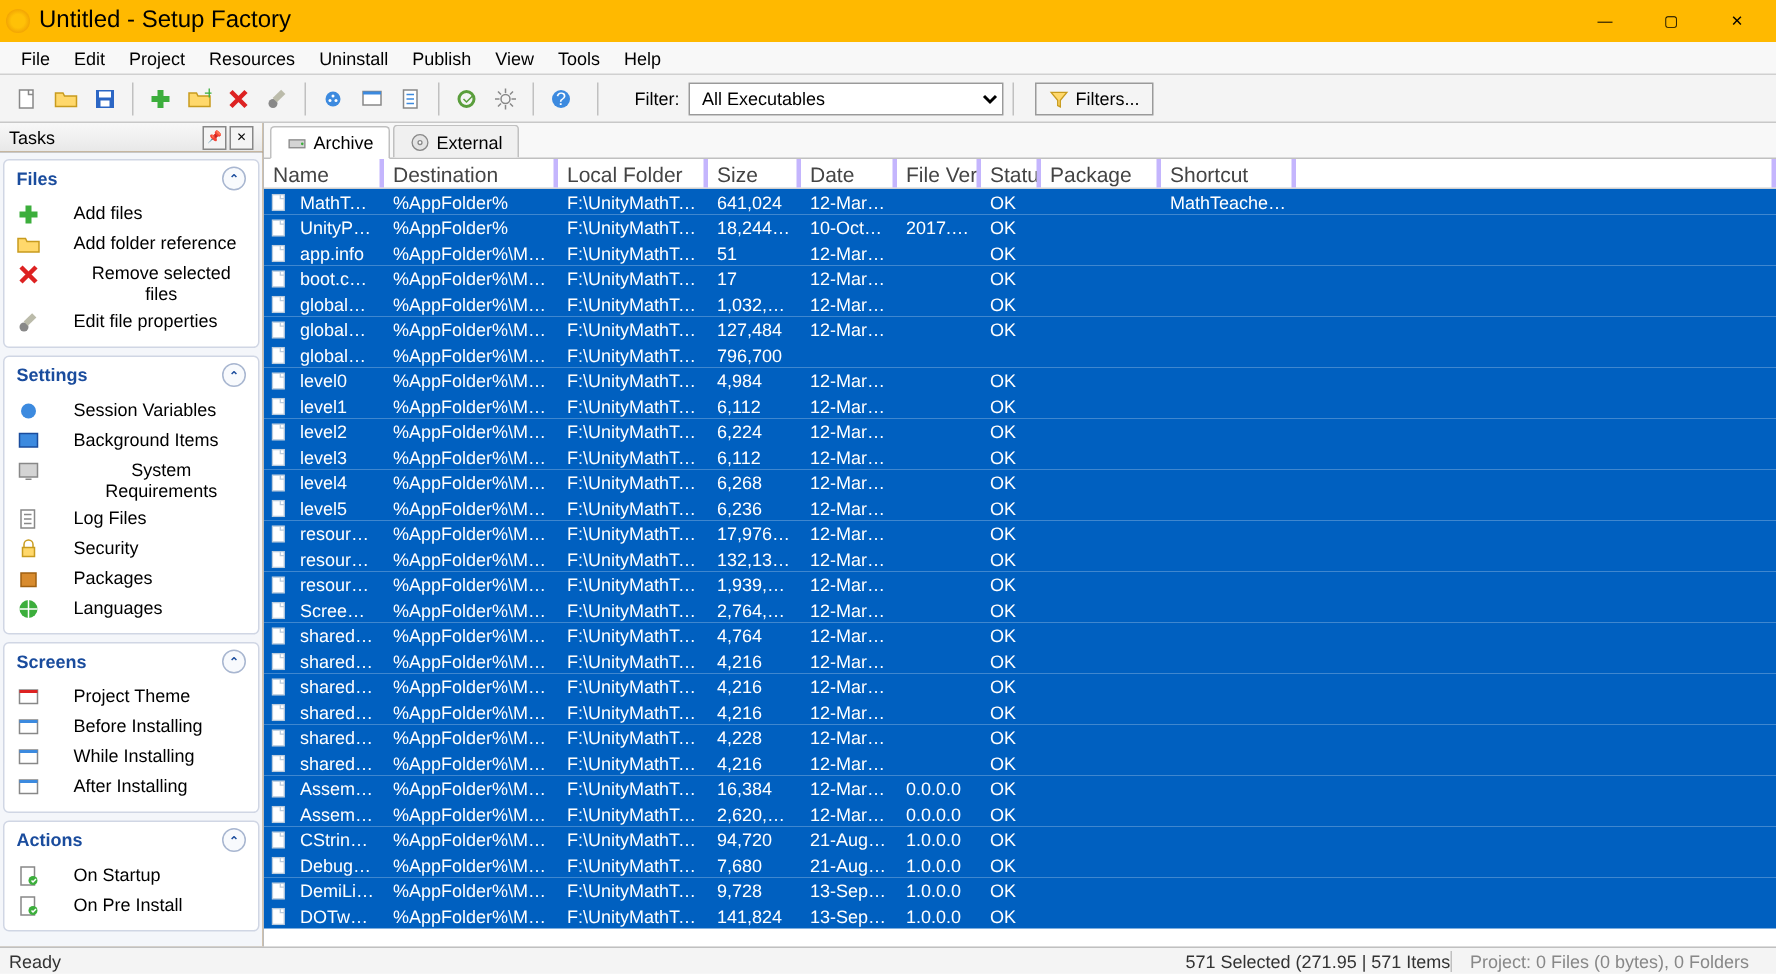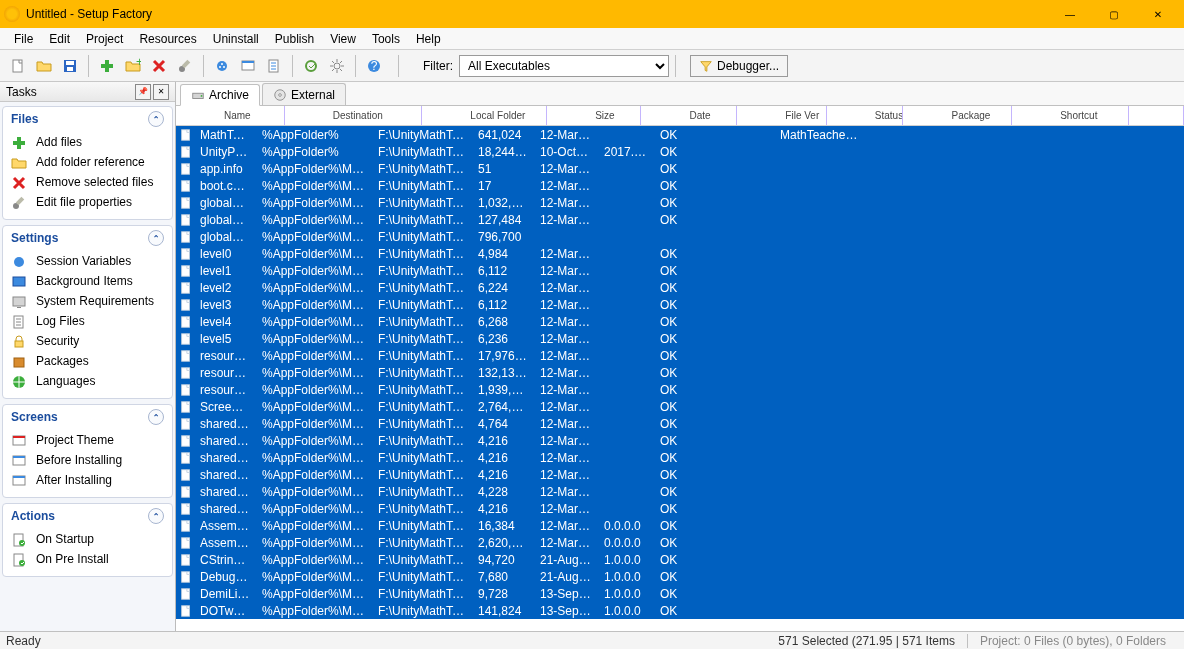--- a/index.html
+++ b/index.html
@@ -1,21 +1,21 @@
 <!DOCTYPE html>
 <html><head>
 <meta charset="utf-8">
 <style>
 * { box-sizing: border-box; margin: 0; padding: 0; font-family: "Segoe UI", Tahoma, sans-serif; font-size: 12px; }
 body { width: 1184px; height: 649px; background: #f0f0f0; display: flex; flex-direction: column; overflow: hidden; }
 
 
 .titlebar { height: 28px; background: #ffb900; display: flex; align-items: center; padding: 0 4px; }
 .titlebar .icon { width: 16px; height: 16px; margin-right: 6px; background: radial-gradient(circle,#ffc107 40%,#e68a00 100%); border-radius: 50%; }
-.titlebar .title { flex: 1; color: #000; font-size: 12px; }
+.titlebar .title { flex: 1; color: #000; font-size: 16px; }
 .titlebar .winbtn { width: 44px; height: 28px; display: flex; align-items: center; justify-content: center; cursor: pointer; font-family: "Segoe MDL2 Assets", sans-serif; font-size: 10px; }
 
 
 .menubar { height: 22px; background: #f8f8f8; display: flex; align-items: center; padding: 0 6px; border-bottom: 1px solid #d0d0d0; }
 .menubar .menu-item { padding: 2px 8px; cursor: pointer; }
 
 
 .toolbar { height: 32px; background: #f4f4f4; display: flex; align-items: center; padding: 2px 6px; border-bottom: 1px solid #c8c8c8; gap: 2px; }
 .tbtn { width: 24px; height: 24px; display: flex; align-items: center; justify-content: center; border: 1px solid transparent; border-radius: 2px; cursor: pointer; }
 .sep { width: 1px; height: 22px; background: #c0c0c0; margin: 0 4px; }
@@ -30,32 +30,32 @@
 .tasks { width: 176px; background: #a16207; border-right: 1px solid #bcbcbc; display: flex; flex-direction: column; }
 .tasks-header { height: 20px; background: linear-gradient(#f8f8f8,#e8e8e8); display: flex; align-items: center; padding: 0 6px; font-weight: normal; border-bottom: 1px solid #c8c8c8; }
 .tasks-header .spacer { flex: 1; }
 .tasks-header .hdr-btn { width: 16px; height: 16px; display: flex; align-items: center; justify-content: center; border: 1px solid #888; font-size: 8px; margin-left: 2px; cursor: pointer; background:#f4f4f4; }
 .tasks-body { flex: 1; background: #f4f6fa; padding: 4px 2px; overflow-y: auto; text-align: center; }
 .section { background: #fff; border: 1px solid #d0d6e4; border-radius: 4px; margin-bottom: 5px; }
 .section-hdr { height: 24px; display: flex; align-items: center; padding: 0 8px; color: #1a4c9d; font-weight: bold; cursor: pointer; }
 .section-hdr .spacer { flex: 1; }
 .section-hdr .chevron { width: 16px; height: 16px; border: 1px solid #a8b6d0; border-radius: 50%; display: flex; align-items: center; justify-content: center; font-size: 8px; color: #1a4c9d; background:#f8fafd;}
 .section-items { padding: 2px 6px 6px 8px; }
-.task-item { display: flex; align-items: flex-start; gap: 9px; padding: 2px 0; cursor: pointer; line-height: 14px; }
+.task-item { display: flex; align-items: flex-start; gap: 22px; padding: 2px 0; cursor: pointer; line-height: 14px; }
 .task-item .ticon { width: 16px; height: 16px; flex: 0 0 16px; display:flex; align-items:center; justify-content:center; }
 
 
 .main { flex: 1; display: flex; flex-direction: column; min-width: 0; background: #fff; }
 .tabs { height: 24px; background: #f8f8f8; border-bottom: 1px solid #c0c0c0; display: flex; align-items: flex-end; padding-left: 4px; gap: 2px; }
 .tab { height: 22px; padding: 4px 10px; display: flex; align-items: center; gap: 4px; border: 1px solid #c0c0c0; border-bottom: none; background: #f0f0f0; cursor: pointer; border-radius: 3px 3px 0 0; font-size: 11px;}
 .tab.active { background: #fff; border-bottom: 1px solid #fff; position: relative; top: 1px; }
 .tab .ticon { width: 14px; height: 14px; }
 
 .list-hdr { height: 20px; display: flex; background: #fff; border-bottom: 1px solid #d0d0d0; }
-.col { border-right: 1px solid #c4b5fd; padding: 2px 6px; display: flex; align-items: center; color: #444; font-size: 10px; overflow: hidden; white-space: nowrap; text-overflow: ellipsis; margin-left: 42px; }
+.col { border-right: 3px solid #c4b5fd; padding: 2px 6px; display: flex; align-items: center; color: #444; font-size: 14px; overflow: hidden; white-space: nowrap; text-overflow: ellipsis; }
 .col-name { width: 80px; }
 .col-dest { width: 116px; }
 .col-local { width: 100px; }
 .col-size { width: 62px; }
 .col-date { width: 64px; }
 .col-fver { width: 56px; }
 .col-status { width: 40px; }
 .col-pkg { width: 80px; }
 .col-short { width: 90px; }
 .col-pad  { flex:1; }
@@ -71,21 +71,21 @@
 .row .c-date { width: 64px; }
 .row .c-fver { width: 56px; }
 .row .c-status { width: 40px; }
 .row .c-pkg { width: 80px; }
 .row .c-short { width: 90px; }
 .row.special-gap .c-date, .row.special-gap .c-fver { background:#fff; color:#fff; }
 
 
 .statusbar { height: 18px; background: #f4f4f4; border-top: 1px solid #c0c0c0; display: flex; align-items: center; padding: 0 6px; font-size: 11px; color: #333; }
 .statusbar .spacer { flex: 1; }
-.statusbar .seg { padding: 0 12px; border-left: 1px solid #c0c0c0; color:#888;margin-left:12px;}
+.statusbar .seg { padding: 0 12px; border-left: 1px solid #c0c0c0; color:#888;}
 
 
 .svg16 { width:16px; height:16px; }
 .svg14 { width:14px; height:14px; }
 </style>
 </head>
 <body>
 
 <div class="titlebar">
   <div class="icon"></div>
@@ -193,21 +193,21 @@
     </div>
   <div style="width:4px"></div>
   <div class="sep"></div>
   <span class="filter-label">Filter:</span>
   <select class="filter-select"><option>All Executables</option></select>
   <div class="sep"></div>
   <button class="filters-btn">
     <svg class="svg14" viewBox="0 0 16 16">
         <path d="M2 3h12l-5 6v5l-2-1v-4z" fill="#ffd86b" stroke="#c89b1e"></path>
       </svg>
-    <span>Debugger...</span>
+    <span>Filters...</span>
   </button>
 </div>
 
 <div class="body">
 
   <div class="tasks">
     <div class="tasks-header">
       <span>Tasks</span>
       <span class="spacer"></span>
       <span class="hdr-btn">📌</span>
@@ -343,20 +343,29 @@
               <span>Project Theme</span>
             </div>
             <div class="task-item">
               <span class="ticon">
                 <svg class="svg16" viewBox="0 0 16 16">
                   <rect x="2" y="3" width="12" height="9" fill="#fff" stroke="#888"></rect>
                   <rect x="2" y="3" width="12" height="2" fill="#3c8adf"></rect>
                 </svg>
               </span>
               <span>Before Installing</span>
+            </div>
+            <div class="task-item">
+              <span class="ticon">
+                <svg class="svg16" viewBox="0 0 16 16">
+                  <rect x="2" y="3" width="12" height="9" fill="#fff" stroke="#888"></rect>
+                  <rect x="2" y="3" width="12" height="2" fill="#3c8adf"></rect>
+                </svg>
+              </span>
+              <span>While Installing</span>
             </div>
             <div class="task-item">
               <span class="ticon">
                 <svg class="svg16" viewBox="0 0 16 16">
                   <rect x="2" y="3" width="12" height="9" fill="#fff" stroke="#888"></rect>
                   <rect x="2" y="3" width="12" height="2" fill="#3c8adf"></rect>
                 </svg>
               </span>
               <span>After Installing</span>
             </div>

